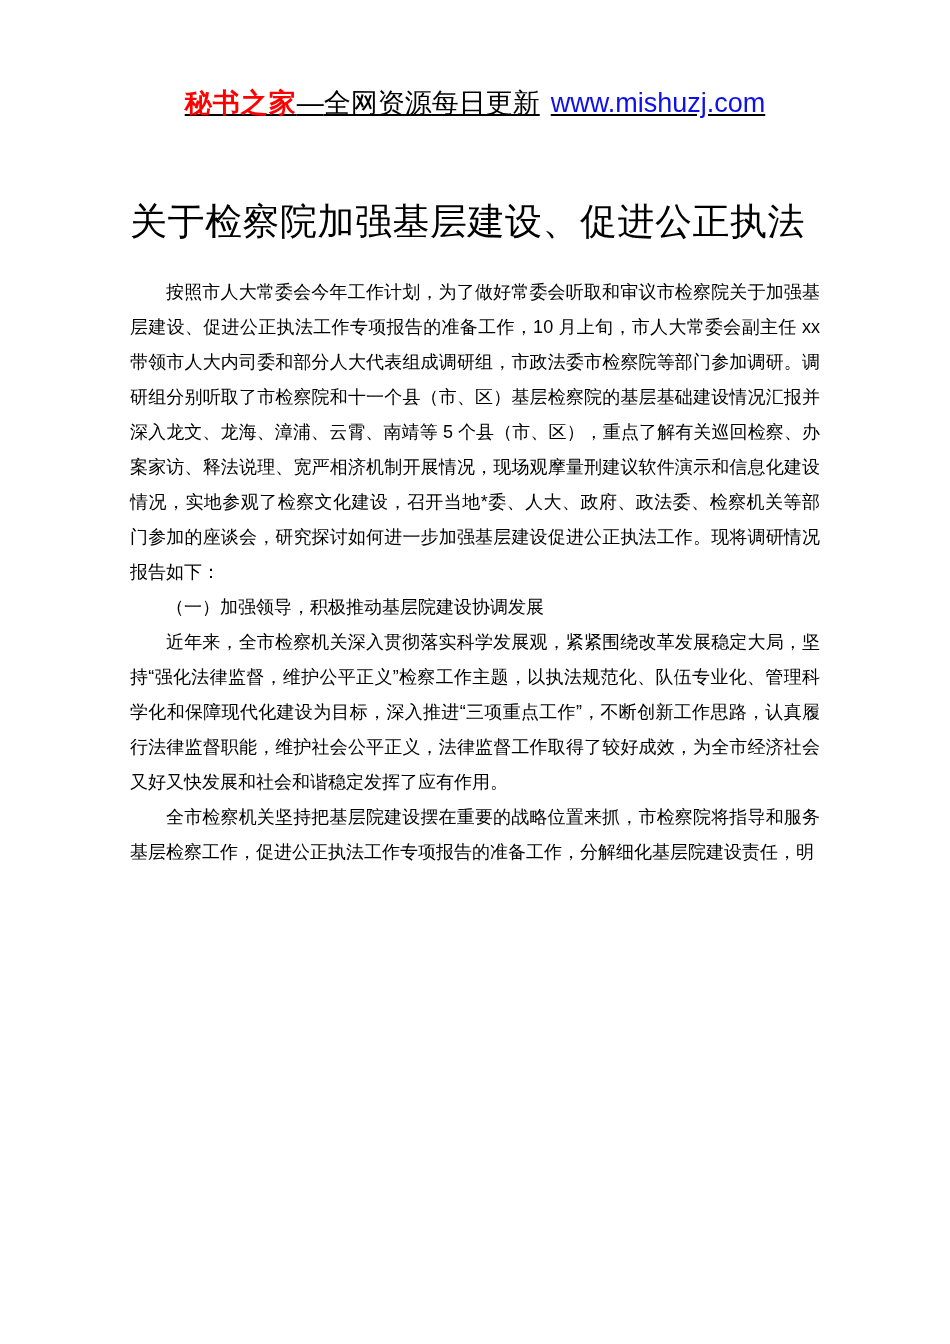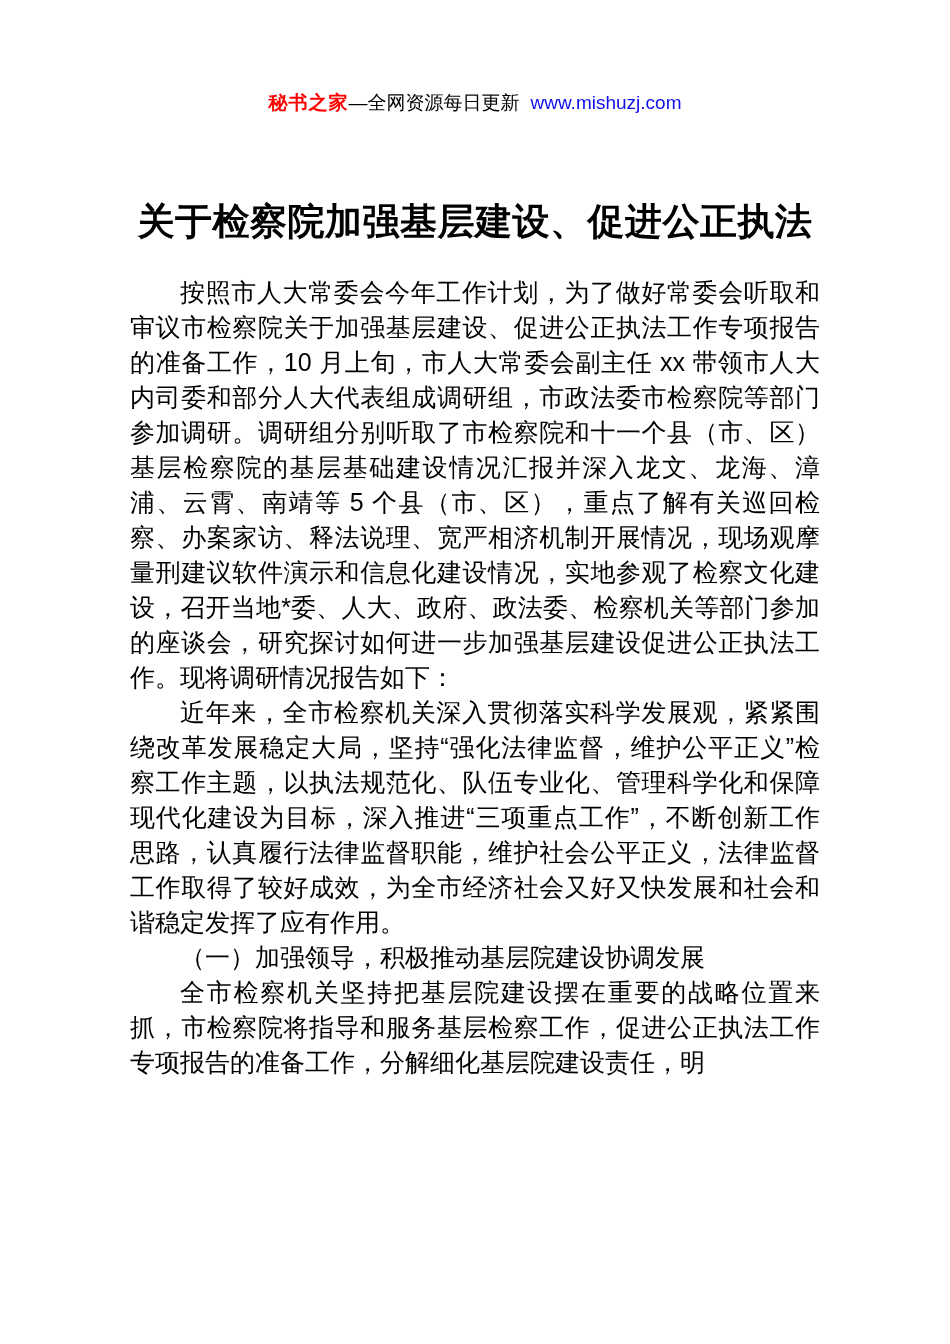--- a/index.html
+++ b/index.html
@@ -14,53 +14,54 @@
     margin: 0 auto;
     background: #ffffff;
     box-sizing: border-box;
     padding-top: 87px;
     overflow: hidden;
     color: #000000;
     font-family: "Liberation Sans", "DejaVu Sans", sans-serif;
   }
   .site-header {
     text-align: center;
-    font-size: 19px;
+    font-size: 27px;
     line-height: 32px;
     white-space: nowrap;
+    text-decoration: underline;
   }
   .site-header .brand {
     color: #ff0000;
     font-weight: bold;
     font-family: "Liberation Serif", "DejaVu Serif", serif;
     letter-spacing: 1px;
   }
   .site-header .dash,
   .site-header .tagline {
     color: #000000;
   }
   .site-header .url {
     color: #0f0fe8;
     margin-left: 11px;
     text-decoration: none;
     font-family: "Liberation Sans", "DejaVu Sans", sans-serif;
   }
   .doc-title {
     margin: 65px auto 16px auto;
     width: 690px;
-    text-align: center;
+    text-align: left;
     font-size: 37px;
     line-height: 75px;
-    font-weight: bold;
+    font-weight: normal;
     letter-spacing: 0.5px;
   }
   .doc-body {
     width: 690px;
     margin: 0 auto;
-    font-size: 25px;
+    font-size: 18px;
     line-height: 35px;
     text-align: justify;
     text-justify: inter-character;
   }
   .doc-body p {
     margin: 0;
     padding: 0;
     text-indent: 2em;
   }
 </style>
@@ -72,18 +73,18 @@
   <div class="site-header">
     <span class="brand">秘书之家</span><span class="dash">—</span><span class="tagline">全网资源每日更新</span><a class="url">www.mishuzj.com</a>
   </div>
 
   <h1 class="doc-title">
     <span>关于检察院加强基层建设、促进公正执法</span><br>
   </h1>
 
   <div class="doc-body">
     <p>按照市人大常委会今年工作计划，为了做好常委会听取和审议市检察院关于加强基层建设、促进公正执法工作专项报告的准备工作，10 月上旬，市人大常委会副主任 xx 带领市人大内司委和部分人大代表组成调研组，市政法委市检察院等部门参加调研。调研组分别听取了市检察院和十一个县（市、区）基层检察院的基层基础建设情况汇报并深入龙文、龙海、漳浦、云霄、南靖等 5 个县（市、区），重点了解有关巡回检察、办案家访、释法说理、宽严相济机制开展情况，现场观摩量刑建议软件演示和信息化建设情况，实地参观了检察文化建设，召开当地*委、人大、政府、政法委、检察机关等部门参加的座谈会，研究探讨如何进一步加强基层建设促进公正执法工作。现将调研情况报告如下：</p>
+    <p>（一）加强领导，积极推动基层院建设协调发展</p>
     <p>近年来，全市检察机关深入贯彻落实科学发展观，紧紧围绕改革发展稳定大局，坚持“强化法律监督，维护公平正义”检察工作主题，以执法规范化、队伍专业化、管理科学化和保障现代化建设为目标，深入推进“三项重点工作”，不断创新工作思路，认真履行法律监督职能，维护社会公平正义，法律监督工作取得了较好成效，为全市经济社会又好又快发展和社会和谐稳定发挥了应有作用。</p>
-    <p>（一）加强领导，积极推动基层院建设协调发展</p>
     <p>全市检察机关坚持把基层院建设摆在重要的战略位置来抓，市检察院将指导和服务基层检察工作，促进公正执法工作专项报告的准备工作，分解细化基层院建设责任，明</p>
   </div>
 
 </div>
 
 </body></html>

